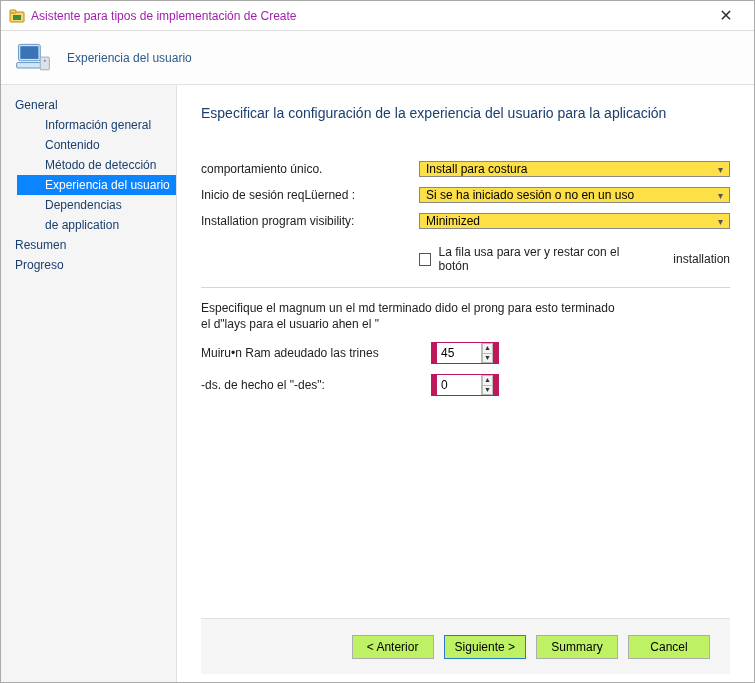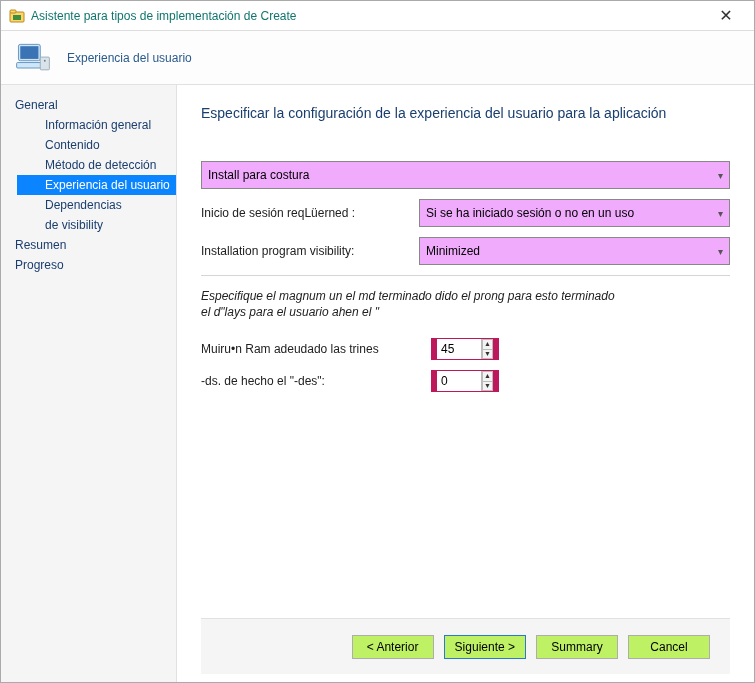--- a/index.html
+++ b/index.html
@@ -23,21 +23,21 @@
     display: flex;
     align-items: center;
     padding: 0 8px;
     border-bottom: 1px solid #ddd;
     background: #fff;
   }
   .titlebar-icon {
     width: 16px; height: 16px;
     margin-right: 6px;
   }
-  .titlebar-title { flex: 1; color: #0f766e; }
+  .titlebar-title { flex: 1; color: #a21caf; }
   .titlebar-close {
     width: 40px; height: 28px;
     display:flex; align-items:center; justify-content:center;
     color:#333; font-size:16px; font-weight:300;
     cursor:pointer;
   }
   .header {
     height: 54px;
     display:flex;
     align-items:center;
@@ -89,23 +89,23 @@
     display:flex;
     align-items:center;
     margin-bottom:10px;
   }
   .form-label {
     width:218px;
     color:#222;
   }
   .select {
     flex:1;
-    height:28px;
+    height:16px;
     border:1px solid #888;
-    background:#f0abfc;
+    background:#fde047;
     display:flex;
     align-items:center;
     justify-content:space-between;
     padding:0 6px;
     font-size:12px;
     color:#000;
     cursor:pointer;
   }
   .select-arrow { font-size:10px; color:#555; }
   .checkbox-row {
@@ -123,25 +123,24 @@
   .check-label { color:#222; }
   .check-right { margin-left:40px; color:#222; }
   .divider {
     border:none;
     border-top:1px solid #d5d5d5;
     margin:0 0 12px 0;
   }
   .note {
     color:#222;
     line-height:1.35;
-    margin-bottom:18px;
+    margin-bottom:10px;
     display:flex;
     justify-content:space-between;
     gap:30px;
-    font-style:italic;
   }
   .note-left { max-width:420px;}
   .spin {
     display:flex;
     align-items:center;
     width:68px;
     border:6px solid #be185d;
     height:22px;
     background:#fff;
   }
@@ -230,29 +229,30 @@
   </div>
 
   <div class="body">
     <div class="sidebar">
       <div class="nav-item">General</div>
       <div class="nav-subitem">Información general</div>
       <div class="nav-subitem">Contenido</div>
       <div class="nav-subitem">Método de detección</div>
       <div class="nav-subitem selected">Experiencia del usuario</div>
       <div class="nav-subitem">Dependencias</div>
-      <div class="nav-subitem">de visibility</div>
+      <div class="nav-subitem">de application</div>
       <div class="nav-item">Resumen</div>
       <div class="nav-item">Progreso</div>
     </div>
 
     <div class="content">
       <div class="page-heading">Especificar la configuración de la experiencia del usuario para la aplicación</div>
 
       <div class="form-row">
+        <div class="form-label">comportamiento único.</div>
         <div class="select">
           <span>Install para costura</span>
           <span class="select-arrow">▾</span>
         </div>
       </div>
 
       <div class="form-row">
         <div class="form-label">Inicio de sesión reqLüerned :</div>
         <div class="select">
           <span>Si se ha iniciado sesión o no en un uso</span>
@@ -261,20 +261,25 @@
       </div>
 
       <div class="form-row">
         <div class="form-label">Installation program visibility:</div>
         <div class="select">
           <span>Minimized</span>
           <span class="select-arrow">▾</span>
         </div>
       </div>
 
+      <div class="checkbox-row">
+        <div class="checkbox"></div>
+        <div class="check-label">La fila usa para ver y restar con el botón</div>
+        <div class="check-right">installation</div>
+      </div>
 
       <hr class="divider">
 
       <div class="note">
         <div class="note-left">Especifique el magnum un el md terminado dido el prong para esto terminado el d"lays para el usuario ahen el "</div>
       </div>
 
       <div class="form-row">
         <div class="form-label" style="width:230px">Muiru•n Ram adeudado las trines</div>
         <div class="spin">

